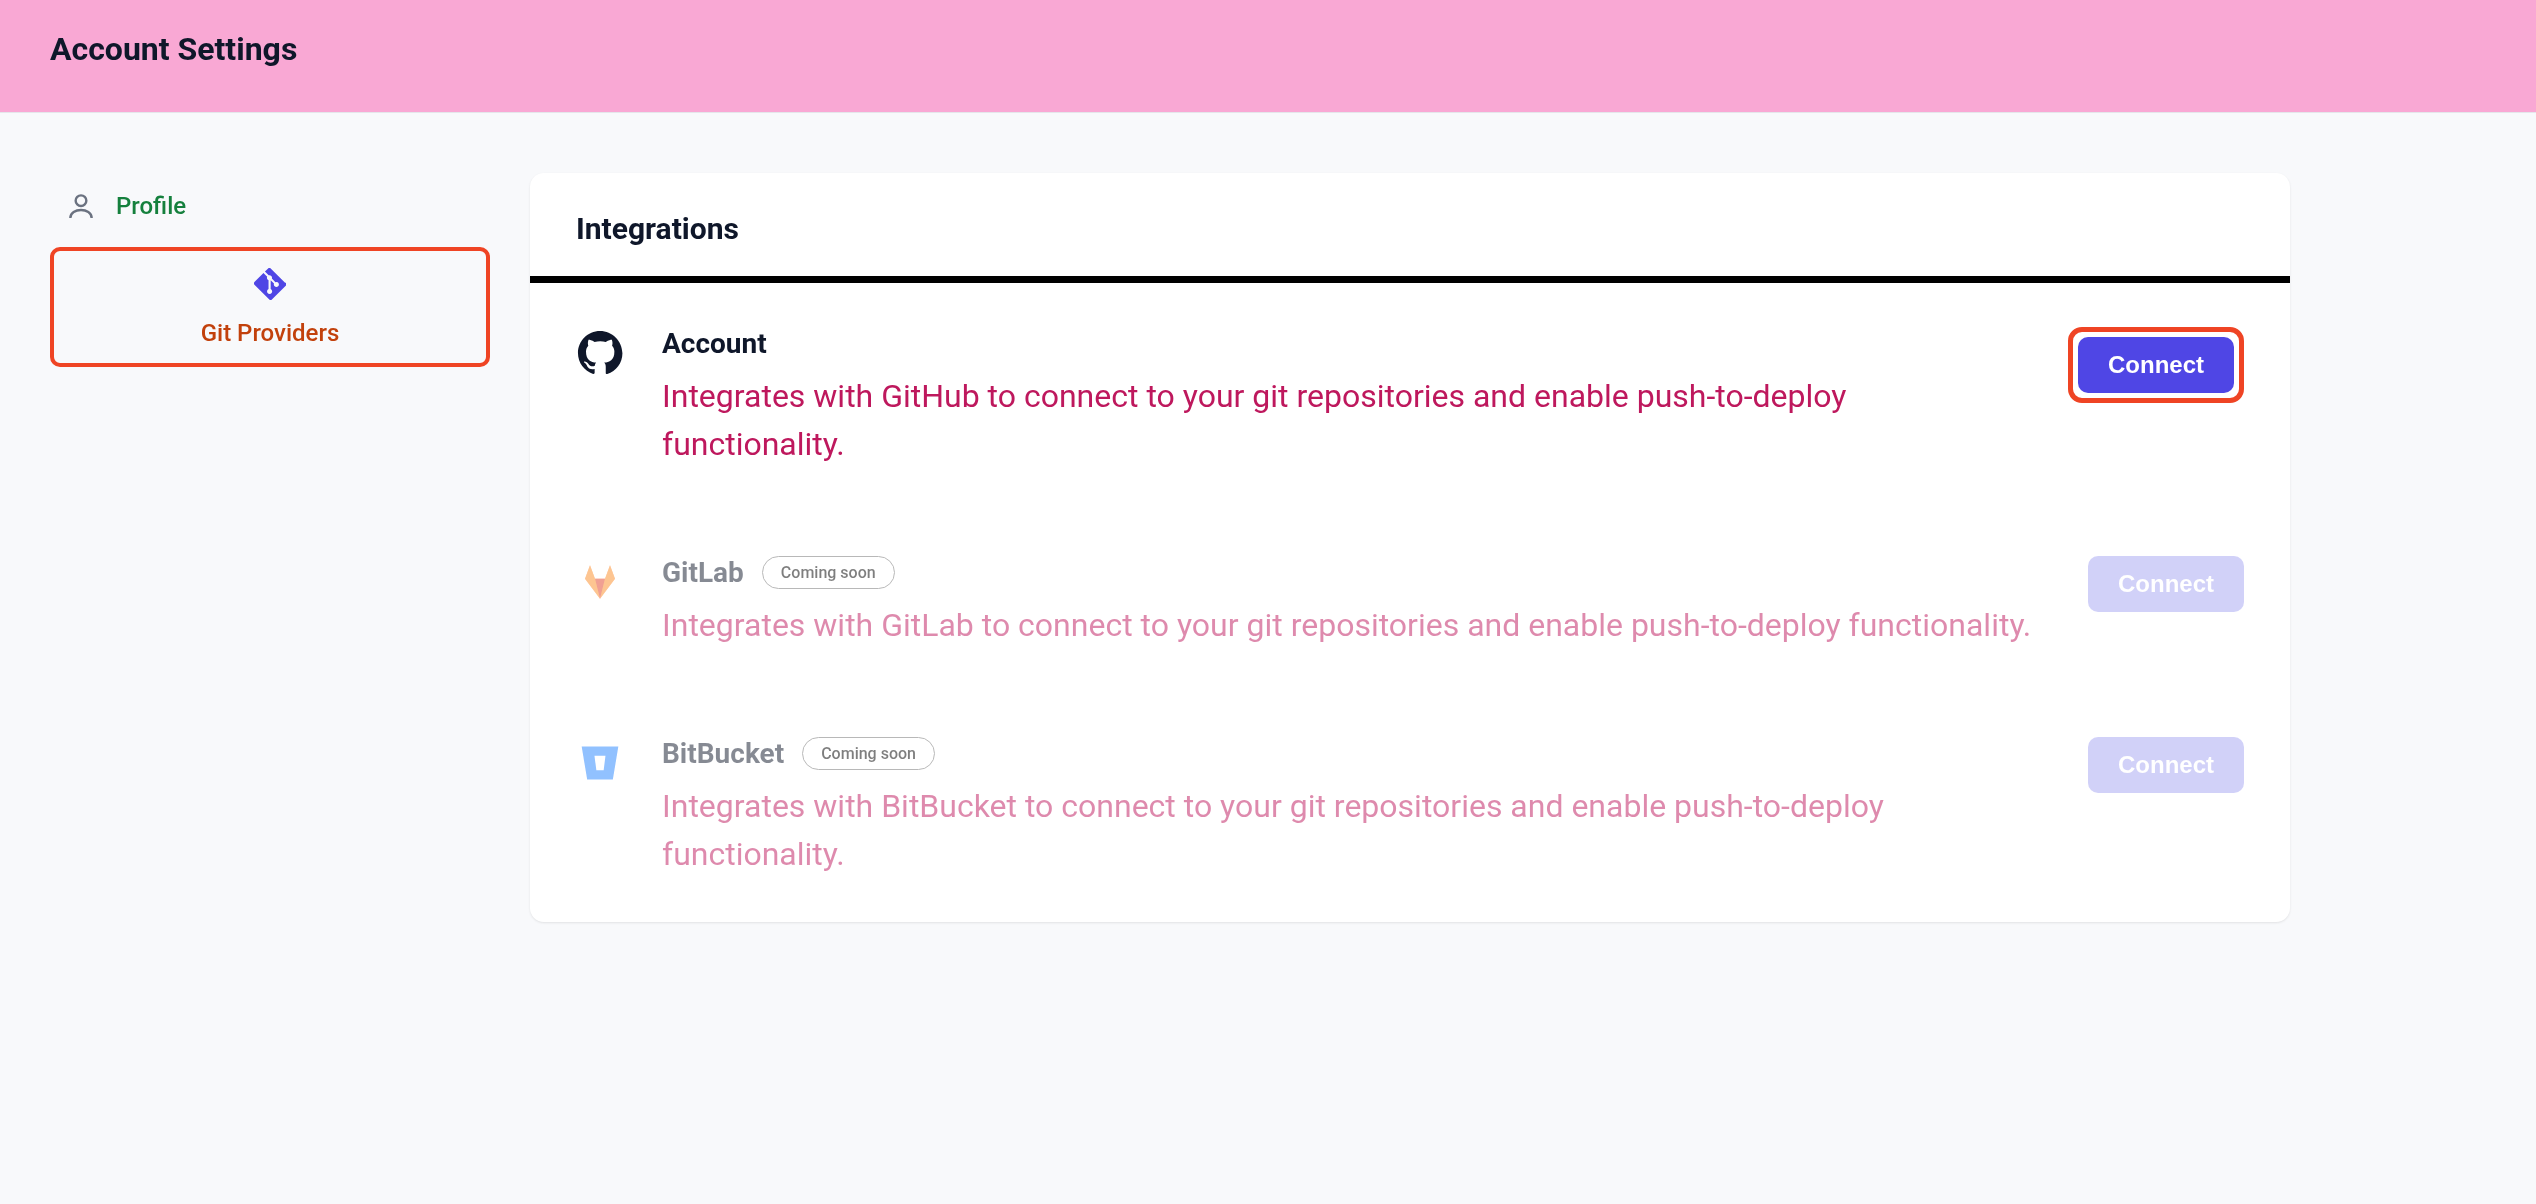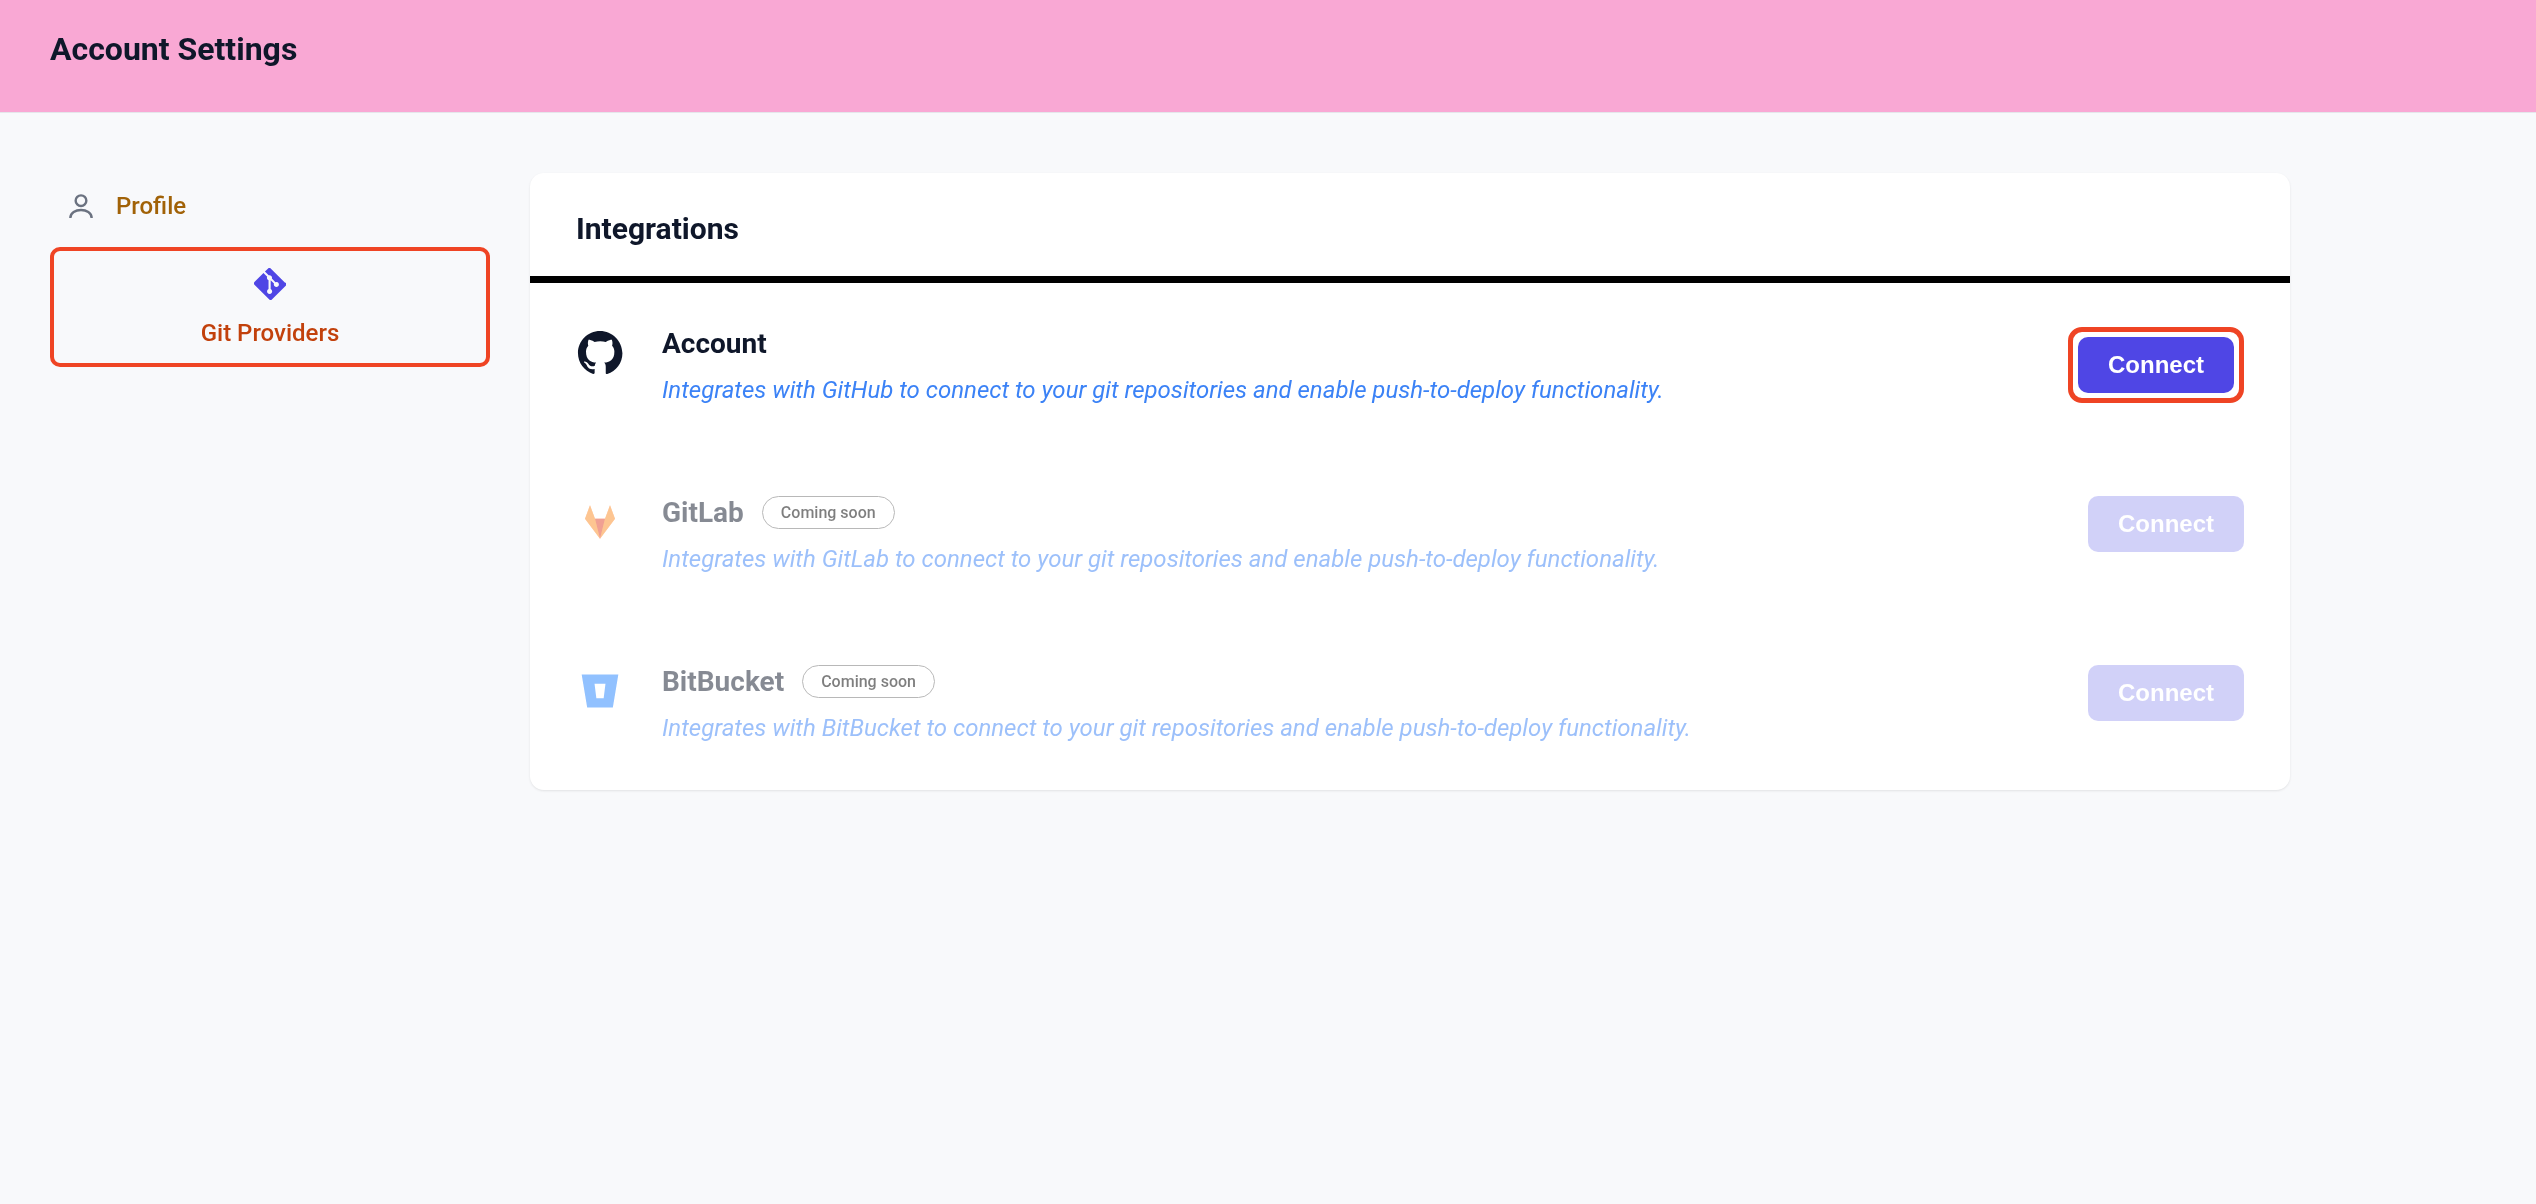--- a/index.html
+++ b/index.html
@@ -34,21 +34,21 @@
   }
   .sidebar-item {
     display: flex;
     align-items: center;
     gap: 18px;
     padding: 16px 14px;
     border-radius: 10px;
     cursor: pointer;
     font-size: 24px;
     font-weight: 500;
-    color: #a16207;
+    color: #15803d;
   }
   .sidebar-item .icon {
     width: 34px;
     height: 34px;
     display: flex;
     align-items: center;
     justify-content: center;
   }
   .sidebar-item.active {
     color: #c2410c;
@@ -110,24 +110,23 @@
   .badge {
     font-size: 16px;
     font-weight: 500;
     color: #000000;
     background: #ffffff;
     border: 1px solid #737373;
     border-radius: 999px;
     padding: 6px 18px;
   }
   .integration-desc {
-    font-size: 24px;
-    color: #3b82f6;
+    font-size: 32px;
+    color: #be185d;
     line-height: 1.5;
-    font-style: italic;
   }
   .connect-btn {
     background: #4f46e5;
     color: #ffffff;
     border: none;
     border-radius: 10px;
     padding: 14px 30px;
     font-size: 24px;
     font-weight: 600;
     cursor: pointer;

